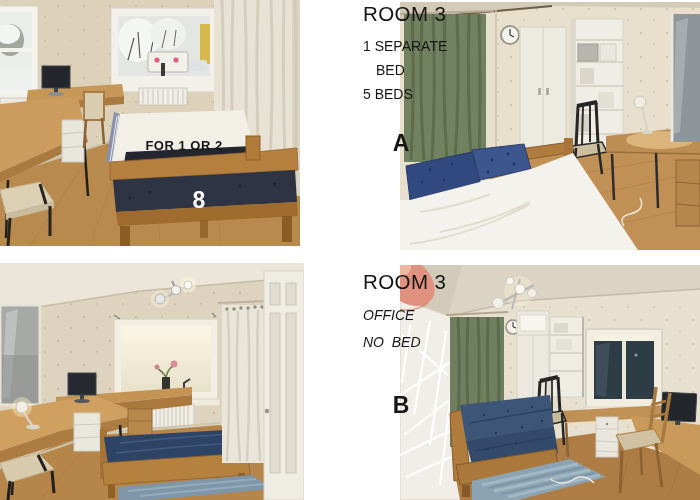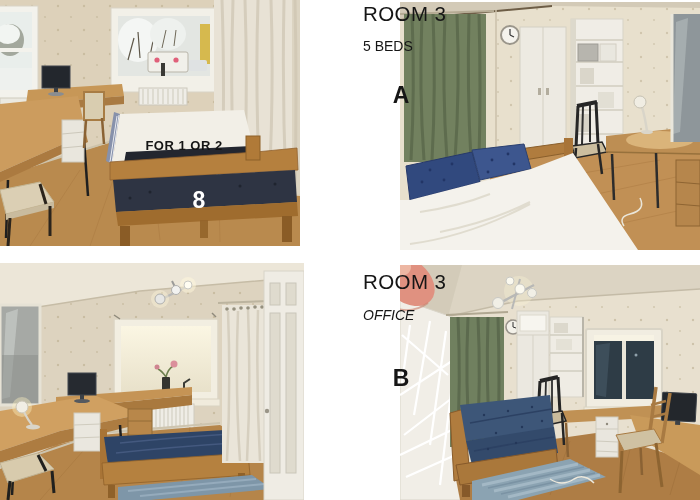--- a/index.html
+++ b/index.html
@@ -496,26 +496,29 @@
         <ellipse cx="8" cy="16" rx="30" ry="21" fill="#e09180" transform="rotate(40 8 16)"></ellipse>
         <ellipse cx="-2" cy="2" rx="13" ry="10" fill="#eebba6" opacity=".9"></ellipse>
         <path d="M28,38 q-14,10 -30,6" stroke="#c97f6b" stroke-width="2" fill="none" opacity=".6"></path>
       </g>
     </svg>
   </div>
 
   <div class="caption" id="caption-top">
     <div class="cap-title">ROOM 3</div>
     <div class="cap-lines">
+      <div class="cap-line">1 SEPARATE</div>
+      <div class="cap-line indent">BED</div>
       <div class="cap-line">5 BEDS</div>
     </div>
     <div class="cap-option">A</div>
   </div>
 
   <div class="caption" id="caption-bottom">
     <div class="cap-title">ROOM 3</div>
     <div class="cap-lines">
       <div class="cap-line">OFFICE</div>
+      <div class="cap-line">NO  BED</div>
     </div>
     <div class="cap-option">B</div>
   </div>
 
 </div>
 
 </body></html>

